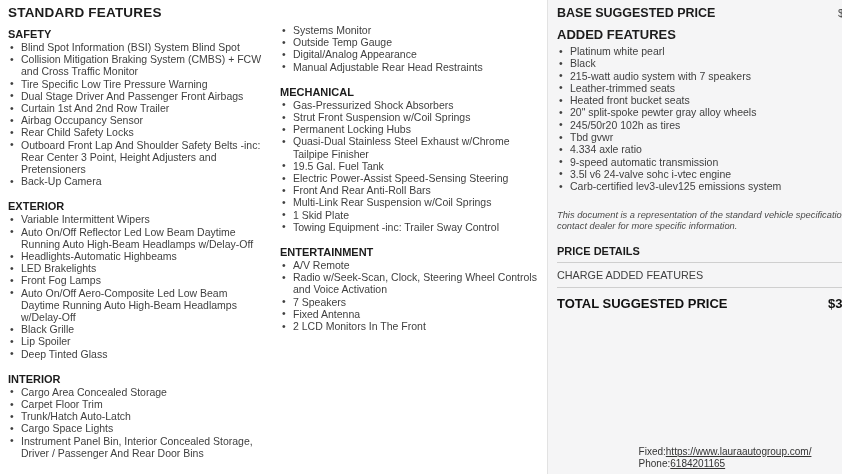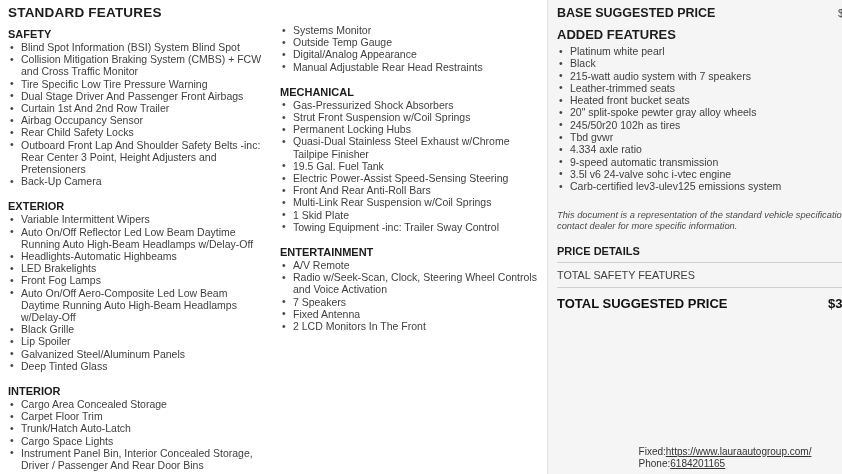--- a/index.html
+++ b/index.html
@@ -61,21 +61,20 @@
           <div class="sec-head">EXTERIOR</div>
           <ul class="feature-list">
             <li>Variable Intermittent Wipers</li>
             <li>Auto On/Off Reflector Led Low Beam Daytime Running Auto High-Beam Headlamps w/Delay-Off</li>
             <li>Headlights-Automatic Highbeams</li>
             <li>LED Brakelights</li>
             <li>Front Fog Lamps</li>
             <li>Auto On/Off Aero-Composite Led Low Beam Daytime Running Auto High-Beam Headlamps w/Delay-Off</li>
             <li>Black Grille</li>
             <li>Lip Spoiler</li>
-            <li>Galvanized Steel/Aluminum Panels</li>
             <li>Deep Tinted Glass</li>
           </ul>
         </div>
         <div class="section">
           <div class="sec-head">INTERIOR</div>
           <ul class="feature-list">
             <li>Cargo Area Concealed Storage</li>
             <li>Carpet Floor Trim</li>
             <li>Trunk/Hatch Auto-Latch</li>
             <li>Cargo Space Lights</li>
@@ -143,21 +142,21 @@
       <li>9-speed automatic transmission</li>
       <li>3.5l v6 24-valve sohc i-vtec engine</li>
       <li>Carb-certified lev3-ulev125 emissions system</li>
     </ul>
 
   <p class="disclaimer">This document is a representation of the standard vehicle specifications, please contact dealer for more specific information.</p>
 
   <div class="price-details-heading">PRICE DETAILS</div>
 
   <div class="price-row">
-    <span>TOTAL SAFETY FEATURES</span>
+    <span>CHARGE ADDED FEATURES</span>
     <span>–</span>
   </div>
 
 
   <div class="total-row">
     <span>TOTAL SUGGESTED PRICE</span>
     <span>$39,585.00</span>
   </div>
 
   <div class="contact">

